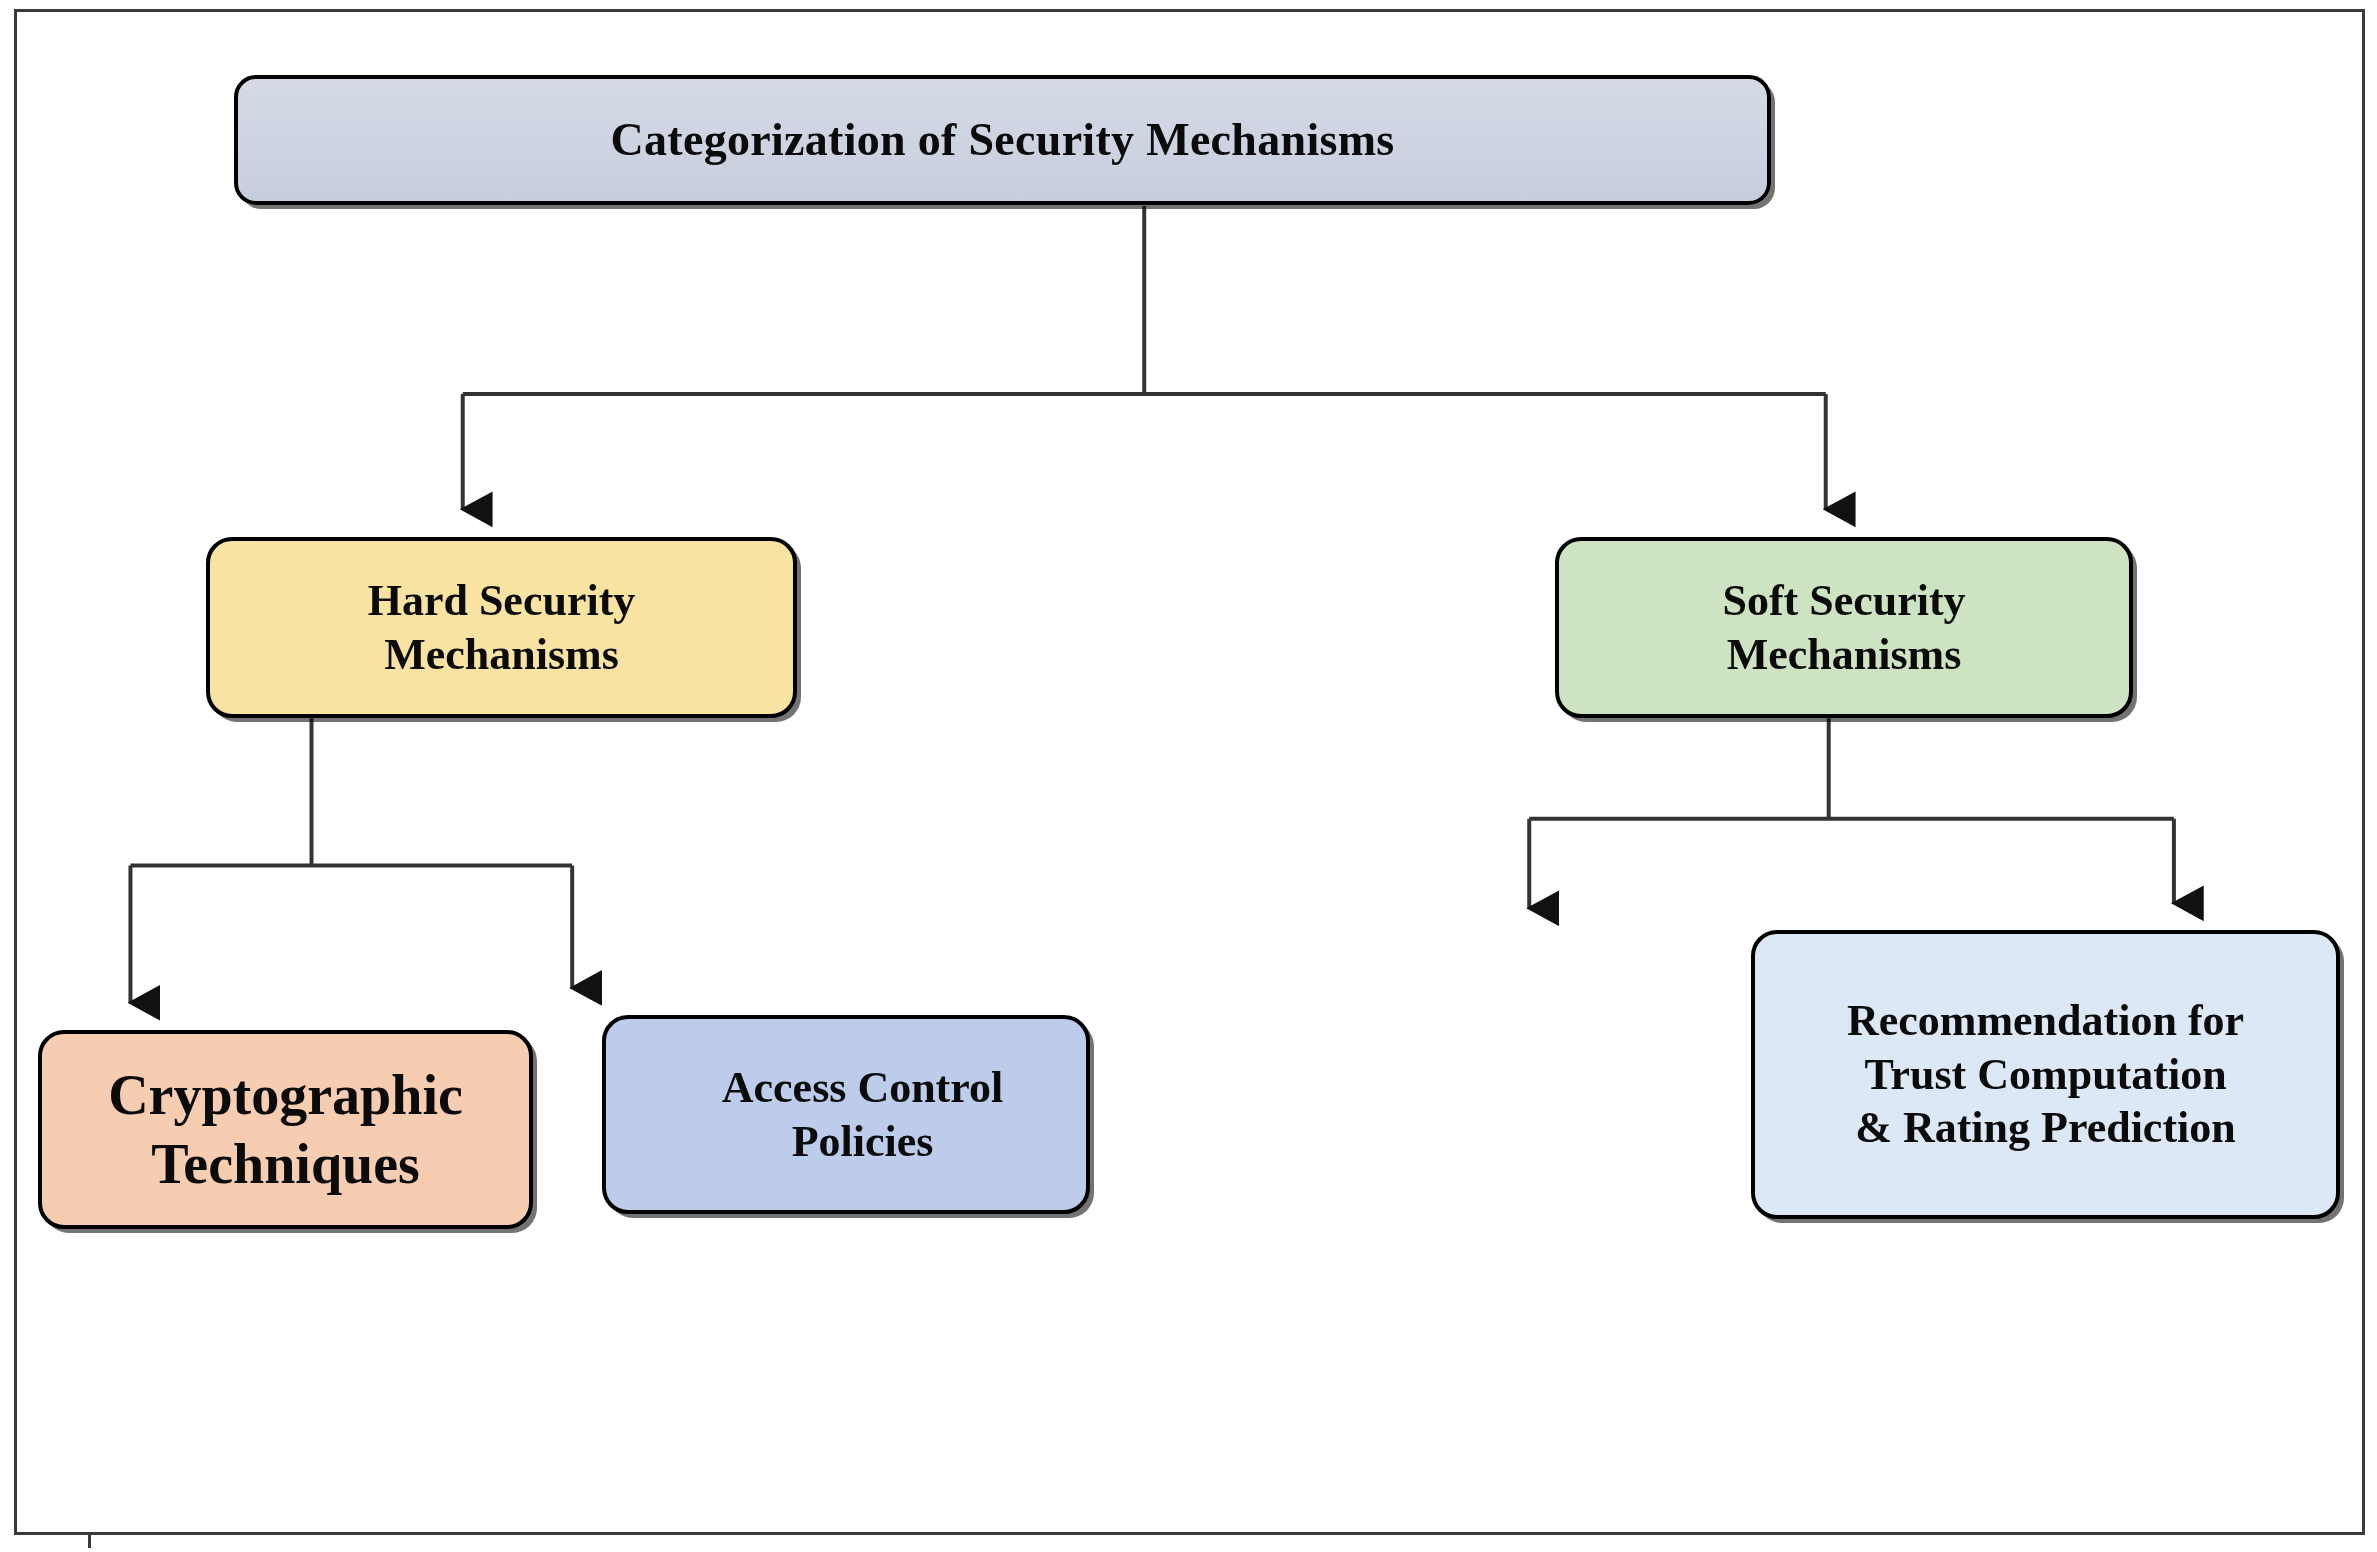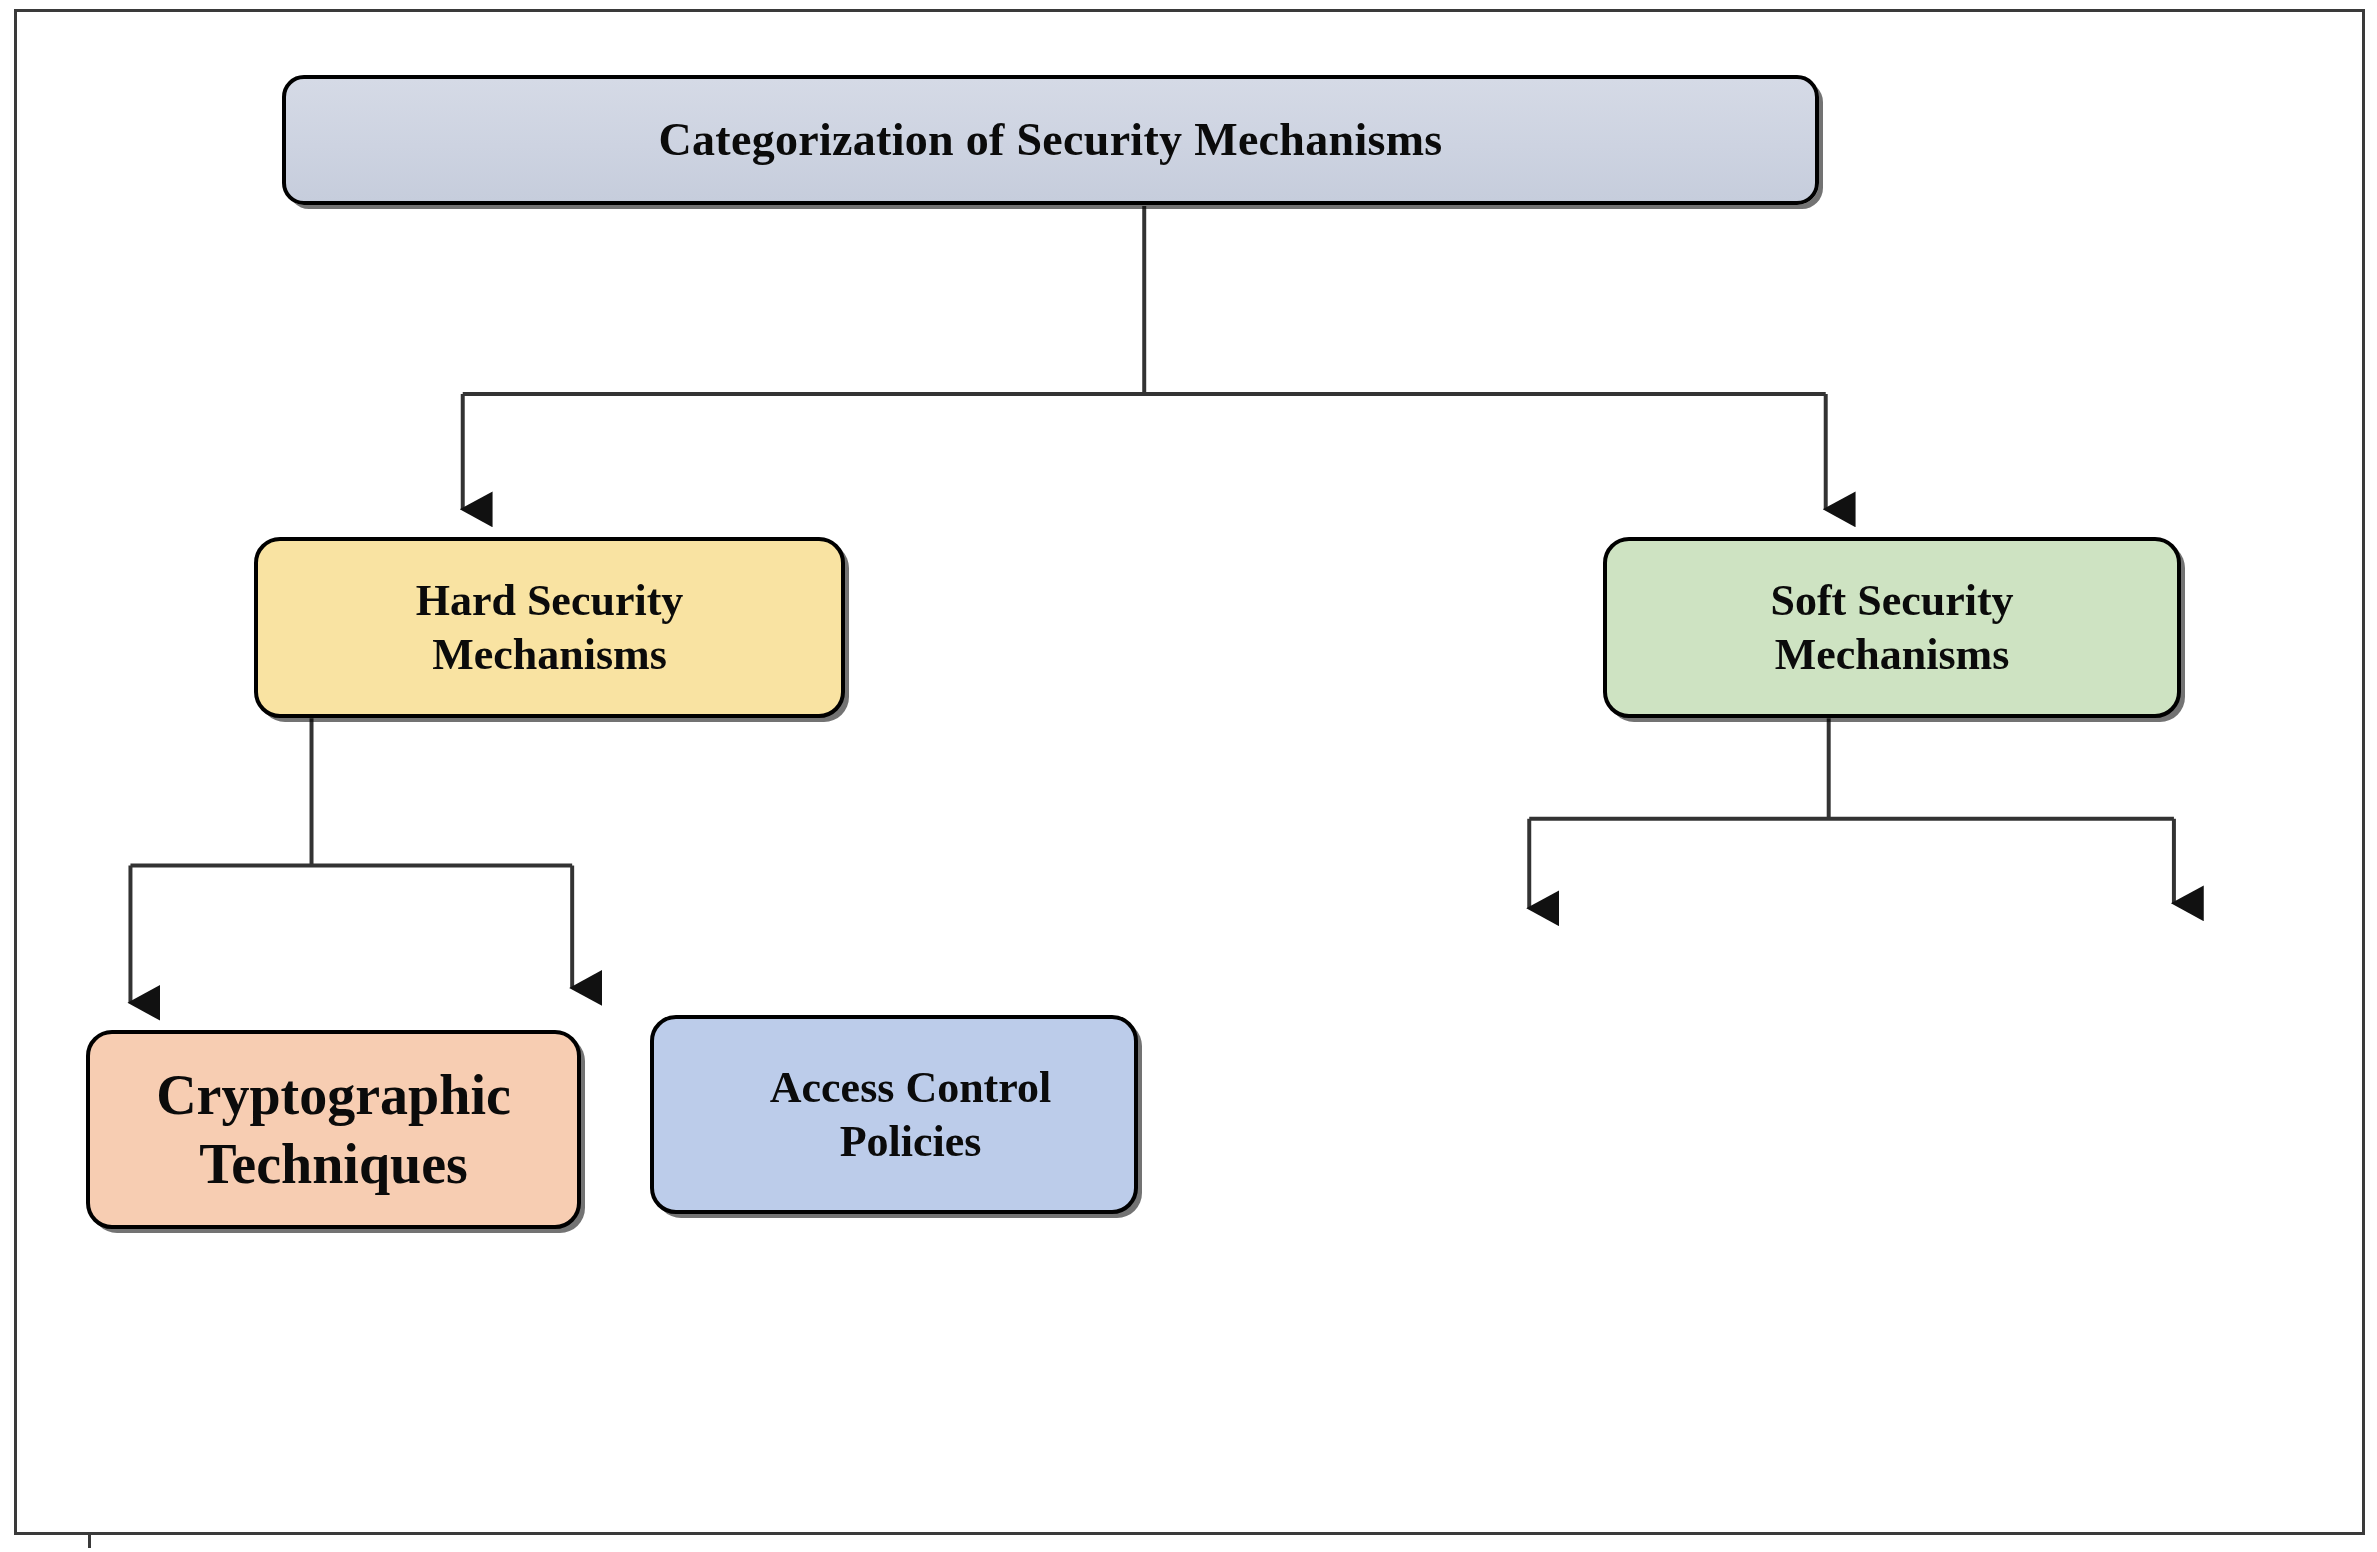--- a/index.html
+++ b/index.html
@@ -56,21 +56,20 @@
     display: flex;
     align-items: center;
     justify-content: center;
     text-align: center;
     font-weight: bold;
     color: #0b0b0b;
     line-height: 1.22;
     padding: 4px 14px;
     box-shadow: 5px 5px 0 -1px rgba(0,0,0,0.55);
     z-index: 3;
-    margin-left: 48px;
   }
   .node .label {
     white-space: pre-line;
     display: block;
     width: 100%;
   }
 
   
   #node-root {
     left: 234px;
@@ -212,15 +211,20 @@
     <span class="label">Cryptographic
 Techniques</span>
   </div>
 
   <div class="node" id="node-acp">
     <span class="label">Access Control
 Policies</span>
   </div>
 
 
+  <div class="node" id="node-reco">
+    <span class="label">Recommendation for
+Trust Computation
+&amp; Rating Prediction</span>
+  </div>
 
 </div>
 
 
 </body></html>

